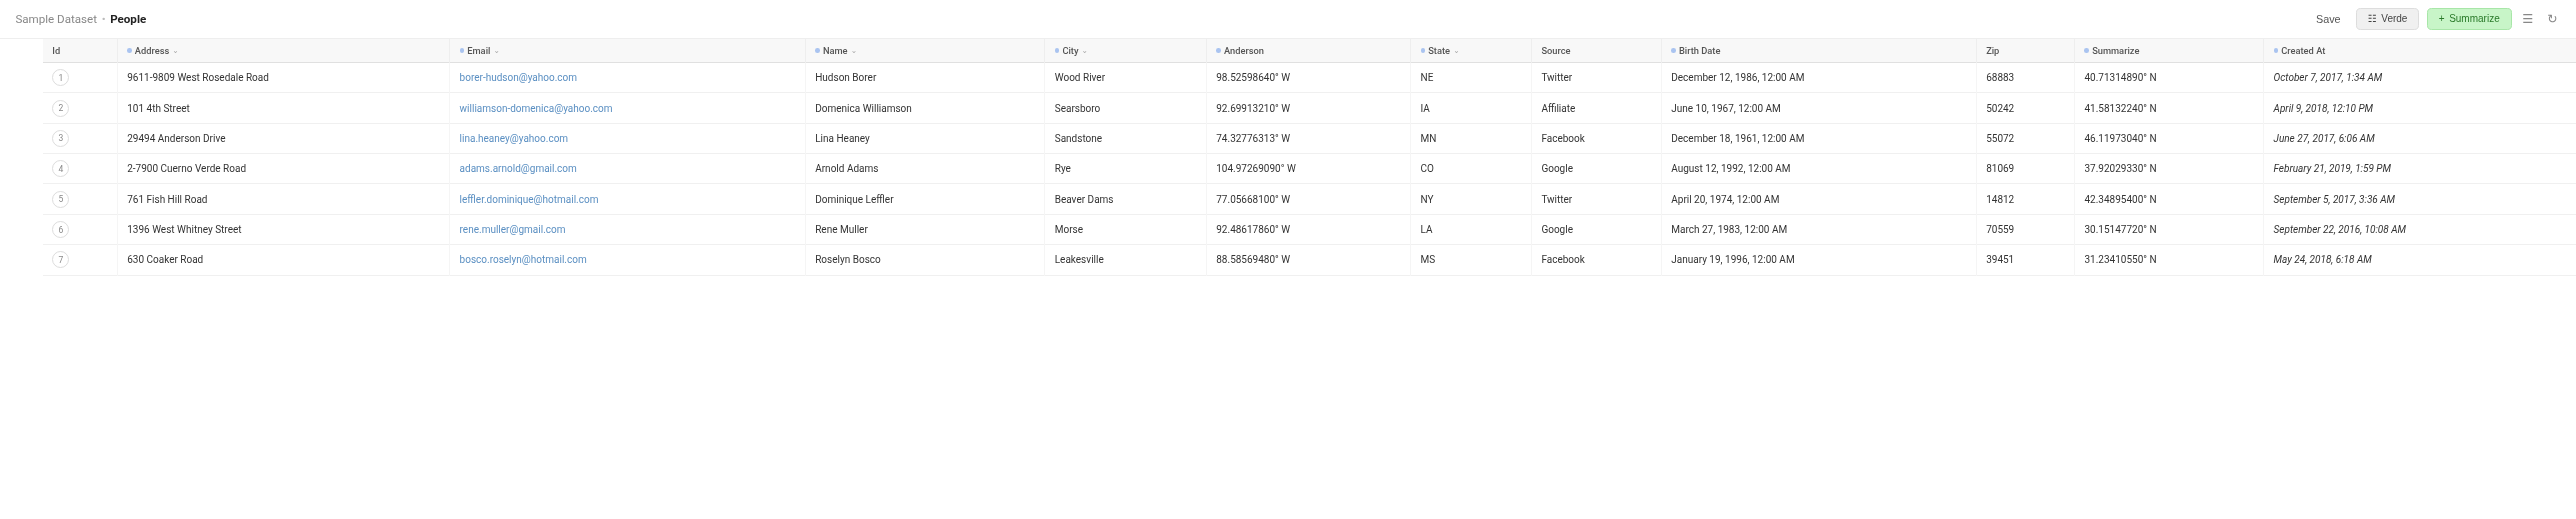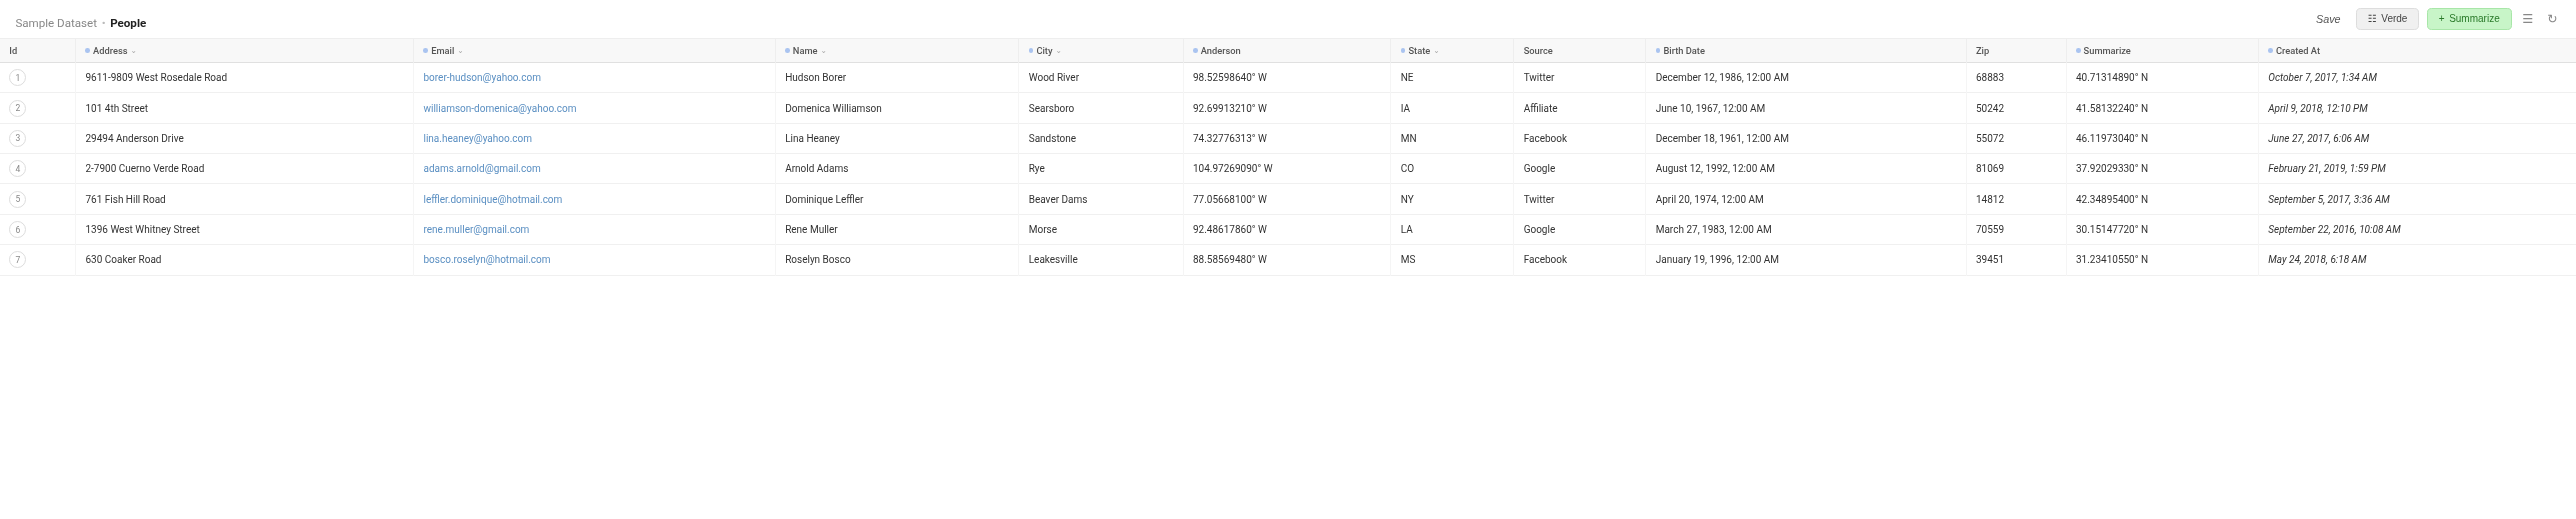--- a/index.html
+++ b/index.html
@@ -4,21 +4,21 @@
   <style>
     * { box-sizing: border-box; margin: 0; padding: 0; }
     body {
       font-family: -apple-system, BlinkMacSystemFont, 'Segoe UI', Roboto, sans-serif;
       background: #fff;
       font-size: 10px;
       color: #333;
     }
     .top-bar {
       display: flex;
-      align-items: flex-end;
+      align-items: center;
       justify-content: space-between;
       padding: 7.7px 15.4px;
       border-bottom: 0.8px solid #eee;
     }
     .top-bar-left {
       display: flex;
       align-items: center;
       gap: 4.6px;
       font-size: 11.6px;
       color: #888;
@@ -38,21 +38,20 @@
       align-items: center;
       gap: 7.7px;
     }
     .btn-save {
       background: none;
       border: none;
       color: #555;
       font-size: 10.8px;
       cursor: pointer;
       padding: 4.6px 7.7px;
-      font-style: italic;
     }
     .btn-filter {
       display: flex;
       align-items: center;
       gap: 4.6px;
       background: #f0f0f0;
       border: 0.8px solid #ddd;
       border-radius: 4.6px;
       padding: 4.6px 10.8px;
       font-size: 10px;
@@ -75,20 +74,21 @@
     .btn-icon {
       background: none;
       border: none;
       cursor: pointer;
       color: #888;
       font-size: 12.3px;
       padding: 3.1px;
     }
     .table-container {
       overflow-x: auto;
+      padding-left: 43px;
     }
     table {
       width: 100%;
       border-collapse: collapse;
       min-width: 1234px;
     }
     thead tr {
       background: #f8f8f8;
       border-bottom: 0.8px solid #e0e0e0;
     }

